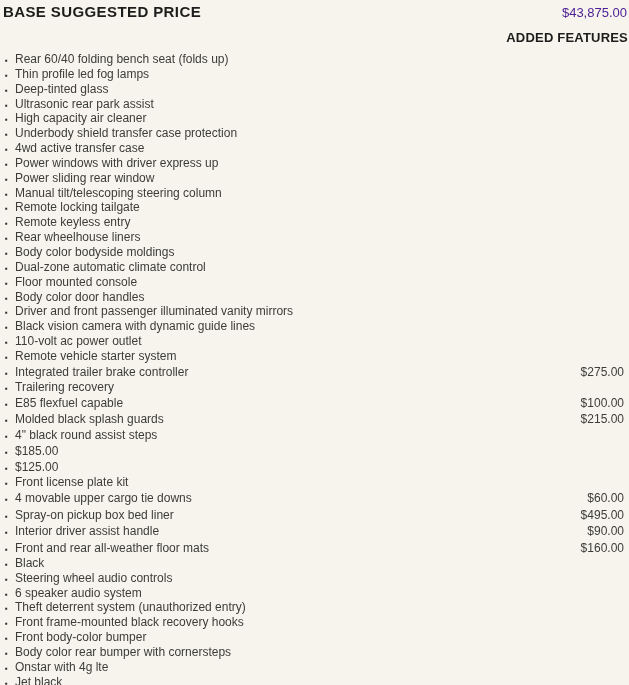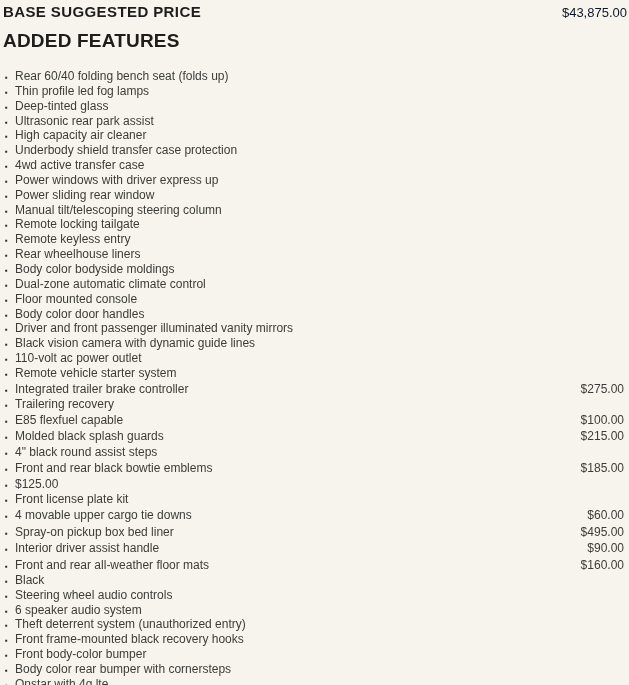--- a/index.html
+++ b/index.html
@@ -19,30 +19,31 @@
     padding-top: 2px;
   }
   .base-title {
     font-weight: bold;
     font-size: 15px;
     letter-spacing: 0.4px;
     color: #1d1d1b;
   }
   .base-price {
     font-size: 13px;
-    color: #0f172a;
+    color: #4c1d95;
     padding-right: 1px;
   }
   .section-title {
     font-weight: bold;
-    font-size: 19px;
+    font-size: 13px;
     letter-spacing: 0.2px;
     color: #1d1d1b;
     margin-top: 10px;
-    margin-bottom: 18px;
+    margin-bottom: 8px;
+    text-align: right;
   }
   .row {
     display: flex;
     align-items: baseline;
     font-size: 12px;
     line-height: 13.85px;
     color: #3c3c39;
   }
   .row.priced { line-height: 15.4px; }
   .bullet {
@@ -197,21 +198,20 @@
         <span class="label">Molded black splash guards</span>
         <span class="price">$215.00</span>
       </div>
       <div class="row">
         <span class="bullet">▪</span>
         <span class="label">4" black round assist steps</span>
         <span class="price"></span>
       </div>
       <div class="row priced">
         <span class="bullet">▪</span>
-        <span class="label">Front and rear black bowtie emblems</span>
         <span class="price">$185.00</span>
       </div>
       <div class="row priced">
         <span class="bullet">▪</span>
         <span class="price">$125.00</span>
       </div>
       <div class="row">
         <span class="bullet">▪</span>
         <span class="label">Front license plate kit</span>
         <span class="price"></span>

